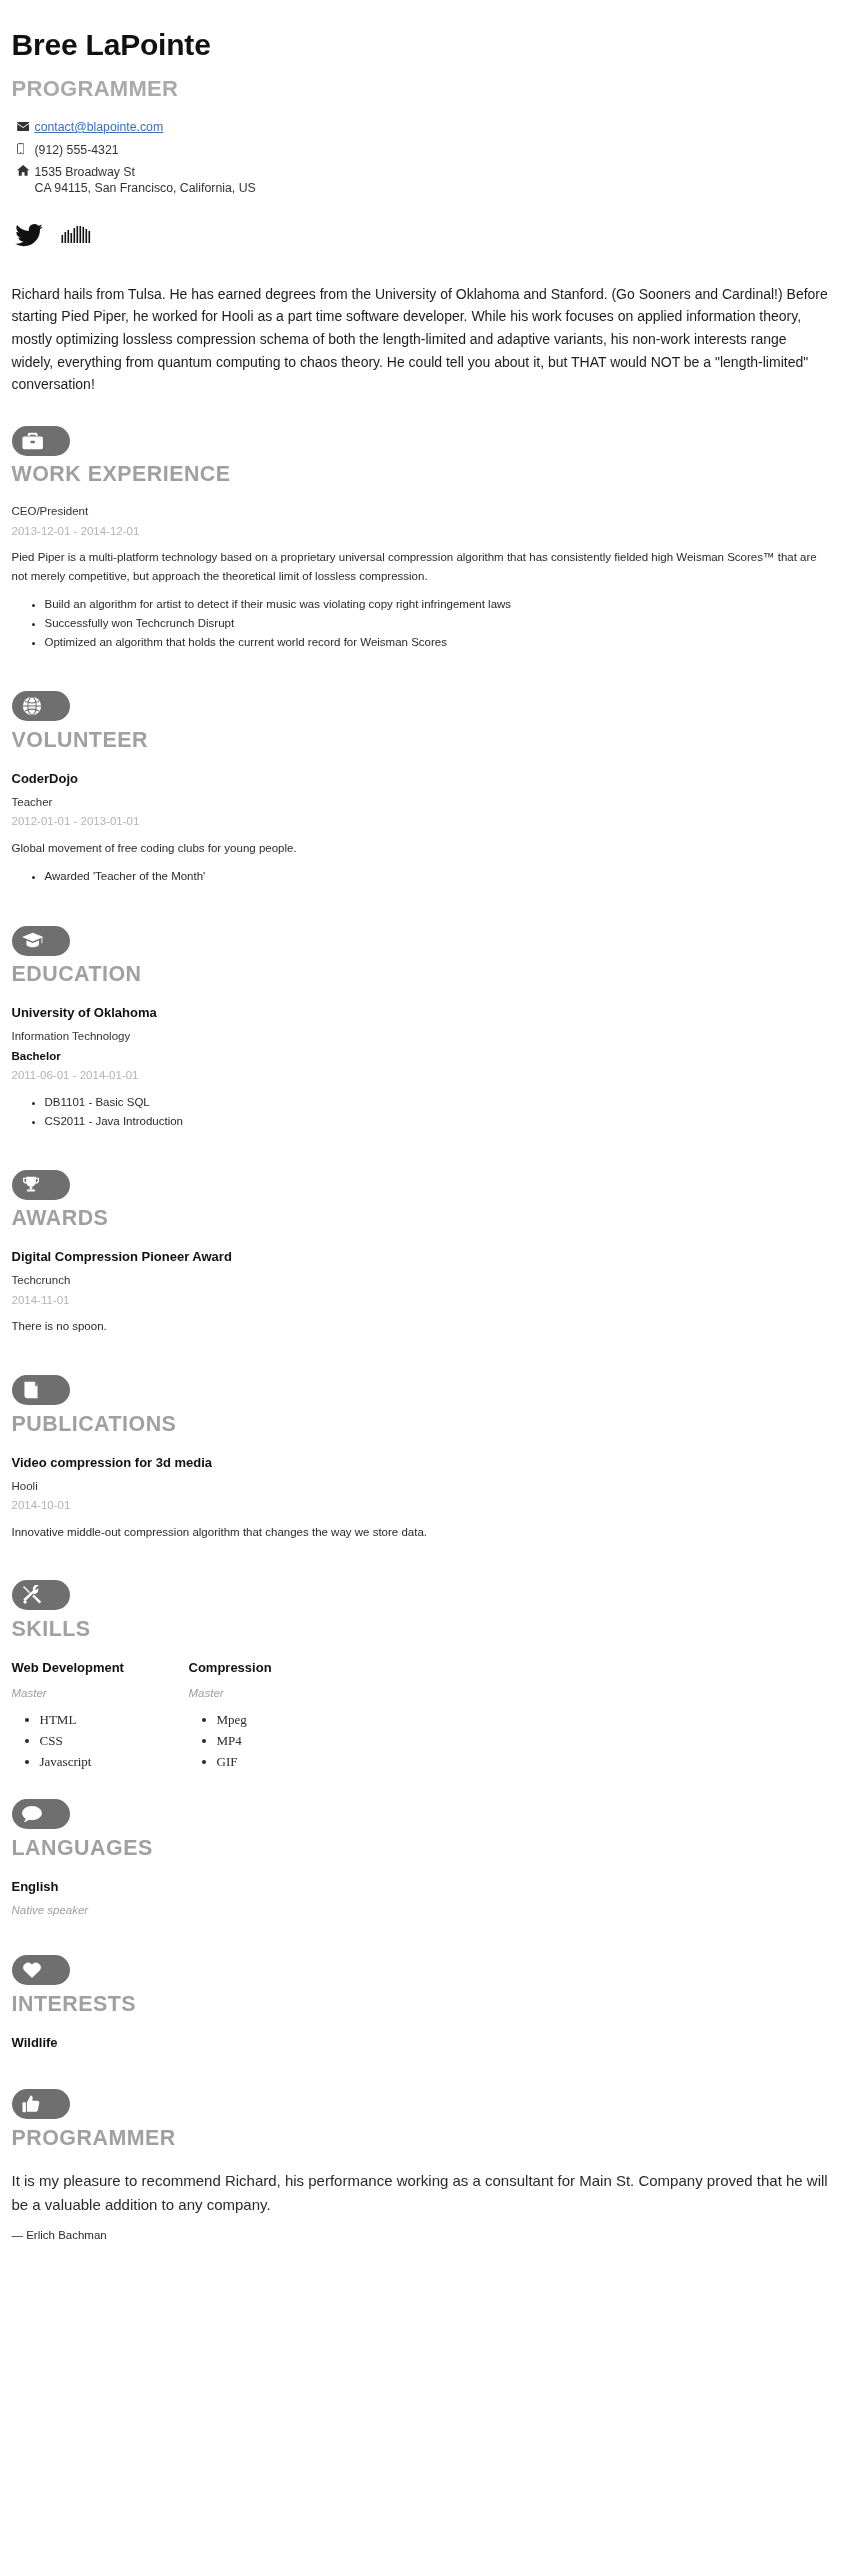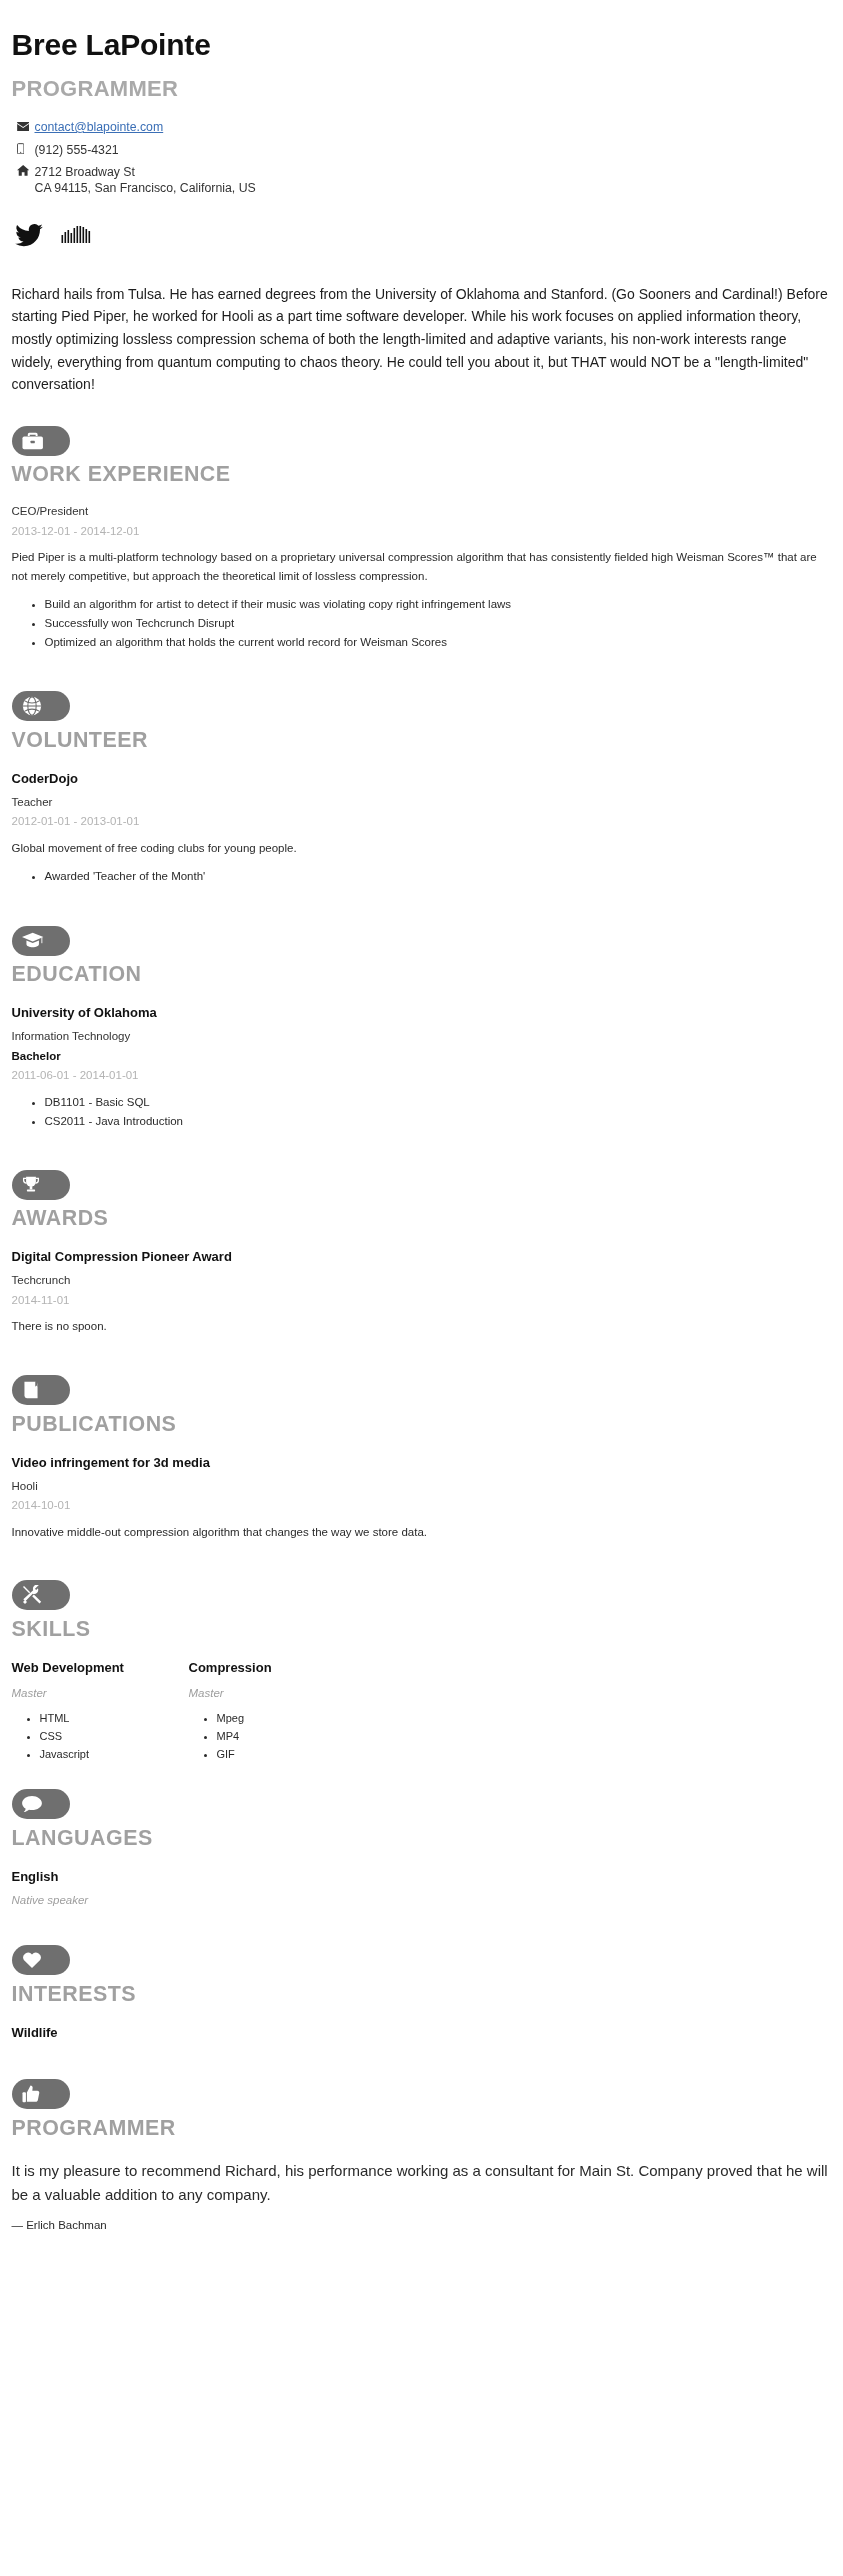--- a/index.html
+++ b/index.html
@@ -155,23 +155,24 @@
     margin-bottom: 11.5px;
   }
   .skill-level {
     font-size: 11.5px;
     font-style: italic;
     color: #9e9e9e;
     margin-bottom: 10px;
   }
   .skill-col ul { margin: 0; padding-left: 28px; }
   .skill-col ul li {
-    font-size: 11px;
+    font-size: 13px;
     line-height: 1.65;
     color: #2a2a2a;
+    font-family: Liberation Serif, serif;
   }
 
   
   .lang-name, .interest-name {
     font-size: 13px;
     font-weight: bold;
     color: #111111;
     margin-bottom: 10px;
   }
   .lang-fluency {
@@ -223,21 +224,21 @@
       </span>
       <span class="contact-text">(912) 555-4321</span>
     </li>
     <li class="contact-row">
       <span class="contact-icon">
         <svg width="12.3" height="10.7" viewBox="0 0 16 14">
             <path fill="#333" d="M8 0 0 7h2.2v7h4V9.4h3.6V14h4V7H16z"></path>
           </svg>
       </span>
       <span class="contact-text">
-        <span>2712 Broadway St</span>
+        <span>1535 Broadway St</span>
         <span class="addr-line2">CA 94115, San Francisco, California, US</span>
       </span>
     </li>
   </ul>
 
   <div class="social">
     <a href="#">
       <svg width="28" height="23" viewBox="0 0 24 20">
           <path fill="#111" d="M24 2.4a9.6 9.6 0 0 1-2.8.8A4.9 4.9 0 0 0 23.3.4a9.7 9.7 0 0 1-3.1 1.2A4.85 4.85 0 0 0 11.8 5a5 5 0 0 0 .12 1.1A13.8 13.8 0 0 1 1.67.9 4.9 4.9 0 0 0 3.2 7.4a4.8 4.8 0 0 1-2.2-.6v.06a4.87 4.87 0 0 0 3.9 4.78 4.9 4.9 0 0 1-2.19.08 4.87 4.87 0 0 0 4.55 3.4A9.8 9.8 0 0 1 0 17.13 13.8 13.8 0 0 0 7.55 19.3c9.05 0 14-7.5 14-14v-.64A9.9 9.9 0 0 0 24 2.4z"></path>
         </svg>
@@ -369,21 +370,21 @@
       <span class="pill">
         <svg width="18" height="18" viewBox="0 0 22 22">
             <path fill="#fff" d="M3 1h13a3 3 0 0 1 3 3v17H6a3 3 0 0 1-3-3z"></path>
             <path fill="#6f6f6f" d="M16.2 1H19v6l-1.4-1.6L16.2 7z"></path>
           </svg>
       </span>
     </div>
     <div class="section-title">PUBLICATIONS</div>
 
     <div class="entry">
-      <div class="entry-org">Video infringement for 3d media</div>
+      <div class="entry-org">Video compression for 3d media</div>
       <div class="entry-role">Hooli</div>
       <div class="entry-date">2014-10-01</div>
       <div class="entry-desc">Innovative middle-out compression algorithm that changes the way we store data.</div>
     </div>
   </div>
 
   <div class="spacer-lg"></div>
 
   <div class="section">
     <div class="section-head">

